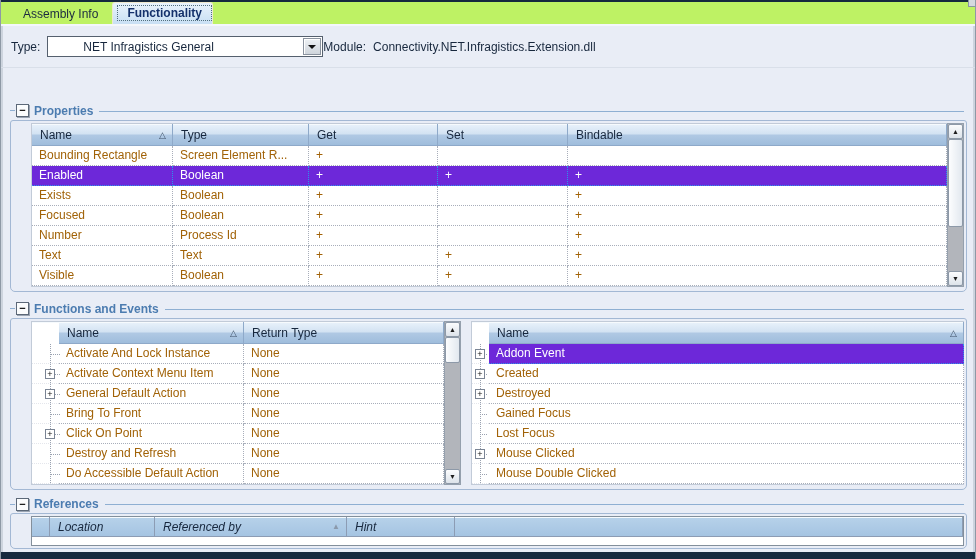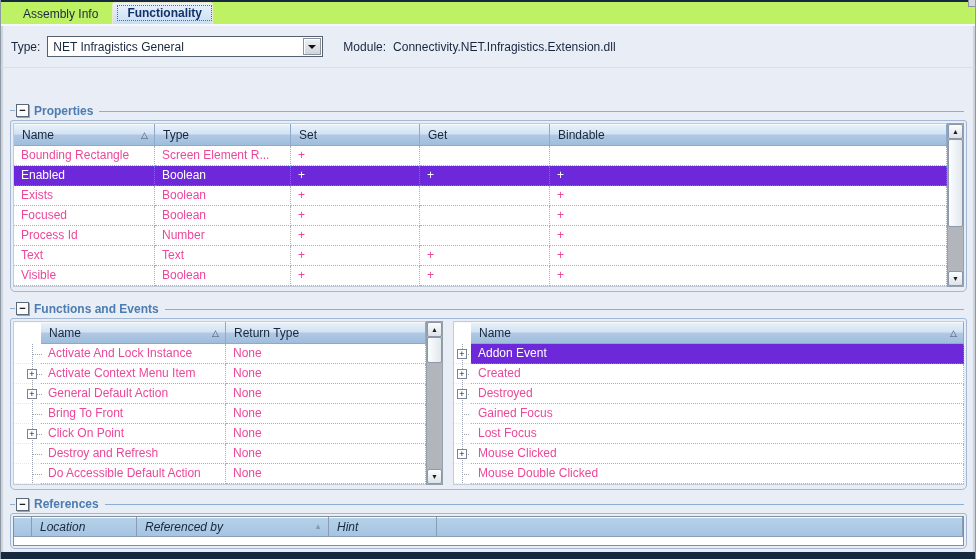--- a/index.html
+++ b/index.html
@@ -19,58 +19,58 @@
   .tab.inactive { color:#1b2940; }
   .tab.active { background:linear-gradient(#e9f3fc,#c8dff4); border:1px solid #efe9cd; border-bottom:none;
                 border-radius:3px 3px 0 0; font-weight:bold; color:#14316b; padding:2px 0 3px 4px; }
   .tab.active .tfocus { display:inline-block; border:1px dotted #52707e; padding:0 9px; }
   
   .typerow { height:42px; display:flex; align-items:center; padding-left:10px;
              border-bottom:1px solid #d9dfe9; }
   .lbl { margin-right:7px;text-align:center; }
   .combo { width:276px; height:21px; background:#fff; border:1px solid #55606e;
            display:flex; align-items:center; position:relative; }
-  .combo-text { flex:1; padding:0 5px; white-space:nowrap; overflow:hidden; }
+  .combo-text { flex:1; padding:0 5px; white-space:nowrap; overflow:hidden;margin-left:30px; }
   .combo-btn { width:18px; height:17px; margin-right:1px; background:linear-gradient(#eef1f4,#cfd5dc);
                border:1px solid #8a929e; box-shadow:inset 1px 1px 0 #fff;
                display:flex; align-items:center; justify-content:center; }
   .arrow-down { width:0; height:0; border-left:4px solid transparent; border-right:4px solid transparent;
                 border-top:4px solid #111; }
-  .module-wrap { margin-left:20px; }
+  .module-wrap { }
   
   .content { padding:34px 8px 0 9px; }
   .group { margin-bottom:8px; }
   .gcap { display:flex; align-items:center; height:17px; margin-bottom:1px; }
   .gstub { width:5px; height:1px; background:#8fafd2; }
   .colbtn { width:13px; height:13px; border:1px solid #5c6878; background:#fbfcfd;
             font:bold 11px/9px "Liberation Sans",sans-serif; text-align:center; color:#111;
             margin:0 5px 0 1px; padding:0; box-shadow:1px 1px 0 #9aa4b2; }
   .gtitle { color:#4c7cb0; font-weight:bold; white-space:nowrap; }
   .gline { flex:1; height:1px; background:#8fafd2; margin:1px 3px 0 6px; }
-  .gbox { border:1px solid #a3b8d4; border-radius:3px 3px 5px 5px; padding:2px 2px 4px 2px; }
+  .gbox { border:1px solid #a3b8d4; border-radius:3px 3px 5px 5px; padding:2px 2px 4px 20px; }
   
   .gridwrap { position:relative; }
   .grid { background:#fff; border:1px solid #c2cbd8; border-right:none; }
   .gridwrap.haswb .grid { margin-right:17px; }
   .trow { display:grid; grid-template-columns:var(--cols); }
   .props  { --cols:141px 136px 129px 130px 1fr; }
   .funcl  { --cols:27px 185px 1fr; }
   .funcr  { --cols:17px 1fr; }
   .refs   { --cols:18px 105px 192px 108px 1fr; }
   .hcell { height:22px; background:linear-gradient(#e9f2fb 0%,#d2e2f2 48%,#b0c9e4 52%,#9fbddc 100%);
            border-right:1px solid #8ea9c9; border-bottom:1px solid #8ea9c9;
            box-shadow:inset 0 1px 0 #f6fafd; padding:0 6px 0 8px; color:#17273d;
            display:flex; align-items:center; justify-content:space-between; white-space:nowrap; overflow:hidden; }
   .refs .hcell { height:20px; background:linear-gradient(#b7d2ea,#a5c4e2); border-right:1px solid #8c9cb4;
                  border-bottom:1px solid #8c9cb4; }
   .ghead { background:transparent; border:none; }
   .sorticon { font-size:9px; color:#3f5168; margin-left:4px; }
   .sorticon.gray { color:#8b99ab; font-size:8px; }
   .cell { height:20px; line-height:18px; padding:0 4px 0 7px; border-right:1px dotted #a8aeba;
-          border-bottom:1px dotted #a8aeba; white-space:nowrap; overflow:hidden; color:#ec4899; }
+          border-bottom:1px dotted #a8aeba; white-space:nowrap; overflow:hidden; color:#a16207; }
   .trow.sel .cell { background:#6d28d9; color:#fff; border-right-color:#2b95ec; border-bottom-color:#2b95ec; }
   .gcell { position:relative; height:20px; border-bottom:1px dotted #e4e6ec; background:#fff; }
   .gcell::before { content:""; position:absolute; left:18px; top:0; bottom:0; border-left:1px dotted #9aa2b0; }
   .gcell::after  { content:""; position:absolute; left:18px; width:10px; top:50%; border-top:1px dotted #9aa2b0; }
   .funcr .gcell::before { left:8px; }
   .funcr .gcell::after  { left:8px; width:7px; }
   .expbox { position:absolute; left:13px; top:50%; transform:translateY(-50%); width:10px; height:10px;
             border:1px solid #7a8494; background:#fff; font:9px/8px "Liberation Sans",sans-serif;
             text-align:center; color:#111; z-index:2; }
   .funcr .expbox { left:3px; }
@@ -133,24 +133,24 @@
           <div class="grid props" id="props-grid">
               <div class="trow">
                 <div class="hcell">
                   <span class="hlabel">Name</span>
                   <span class="sorticon">△</span>
                 </div>
                 <div class="hcell">
                   <span class="hlabel">Type</span>
                 </div>
                 <div class="hcell">
+                  <span class="hlabel">Get</span>
+                </div>
+                <div class="hcell">
                   <span class="hlabel">Set</span>
-                </div>
-                <div class="hcell">
-                  <span class="hlabel">Get</span>
                 </div>
                 <div class="hcell">
                   <span class="hlabel">Bindable</span>
                 </div>
               </div>
               <div class="trow">
                 <div class="cell">Bounding Rectangle</div>
                 <div class="cell">Screen Element R...</div>
                 <div class="cell">+</div>
                 <div class="cell"></div>
@@ -171,22 +171,22 @@
                 <div class="cell">+</div>
               </div>
               <div class="trow">
                 <div class="cell">Focused</div>
                 <div class="cell">Boolean</div>
                 <div class="cell">+</div>
                 <div class="cell"></div>
                 <div class="cell">+</div>
               </div>
               <div class="trow">
+                <div class="cell">Number</div>
                 <div class="cell">Process Id</div>
-                <div class="cell">Number</div>
                 <div class="cell">+</div>
                 <div class="cell"></div>
                 <div class="cell">+</div>
               </div>
               <div class="trow">
                 <div class="cell">Text</div>
                 <div class="cell">Text</div>
                 <div class="cell">+</div>
                 <div class="cell">+</div>
                 <div class="cell">+</div>

